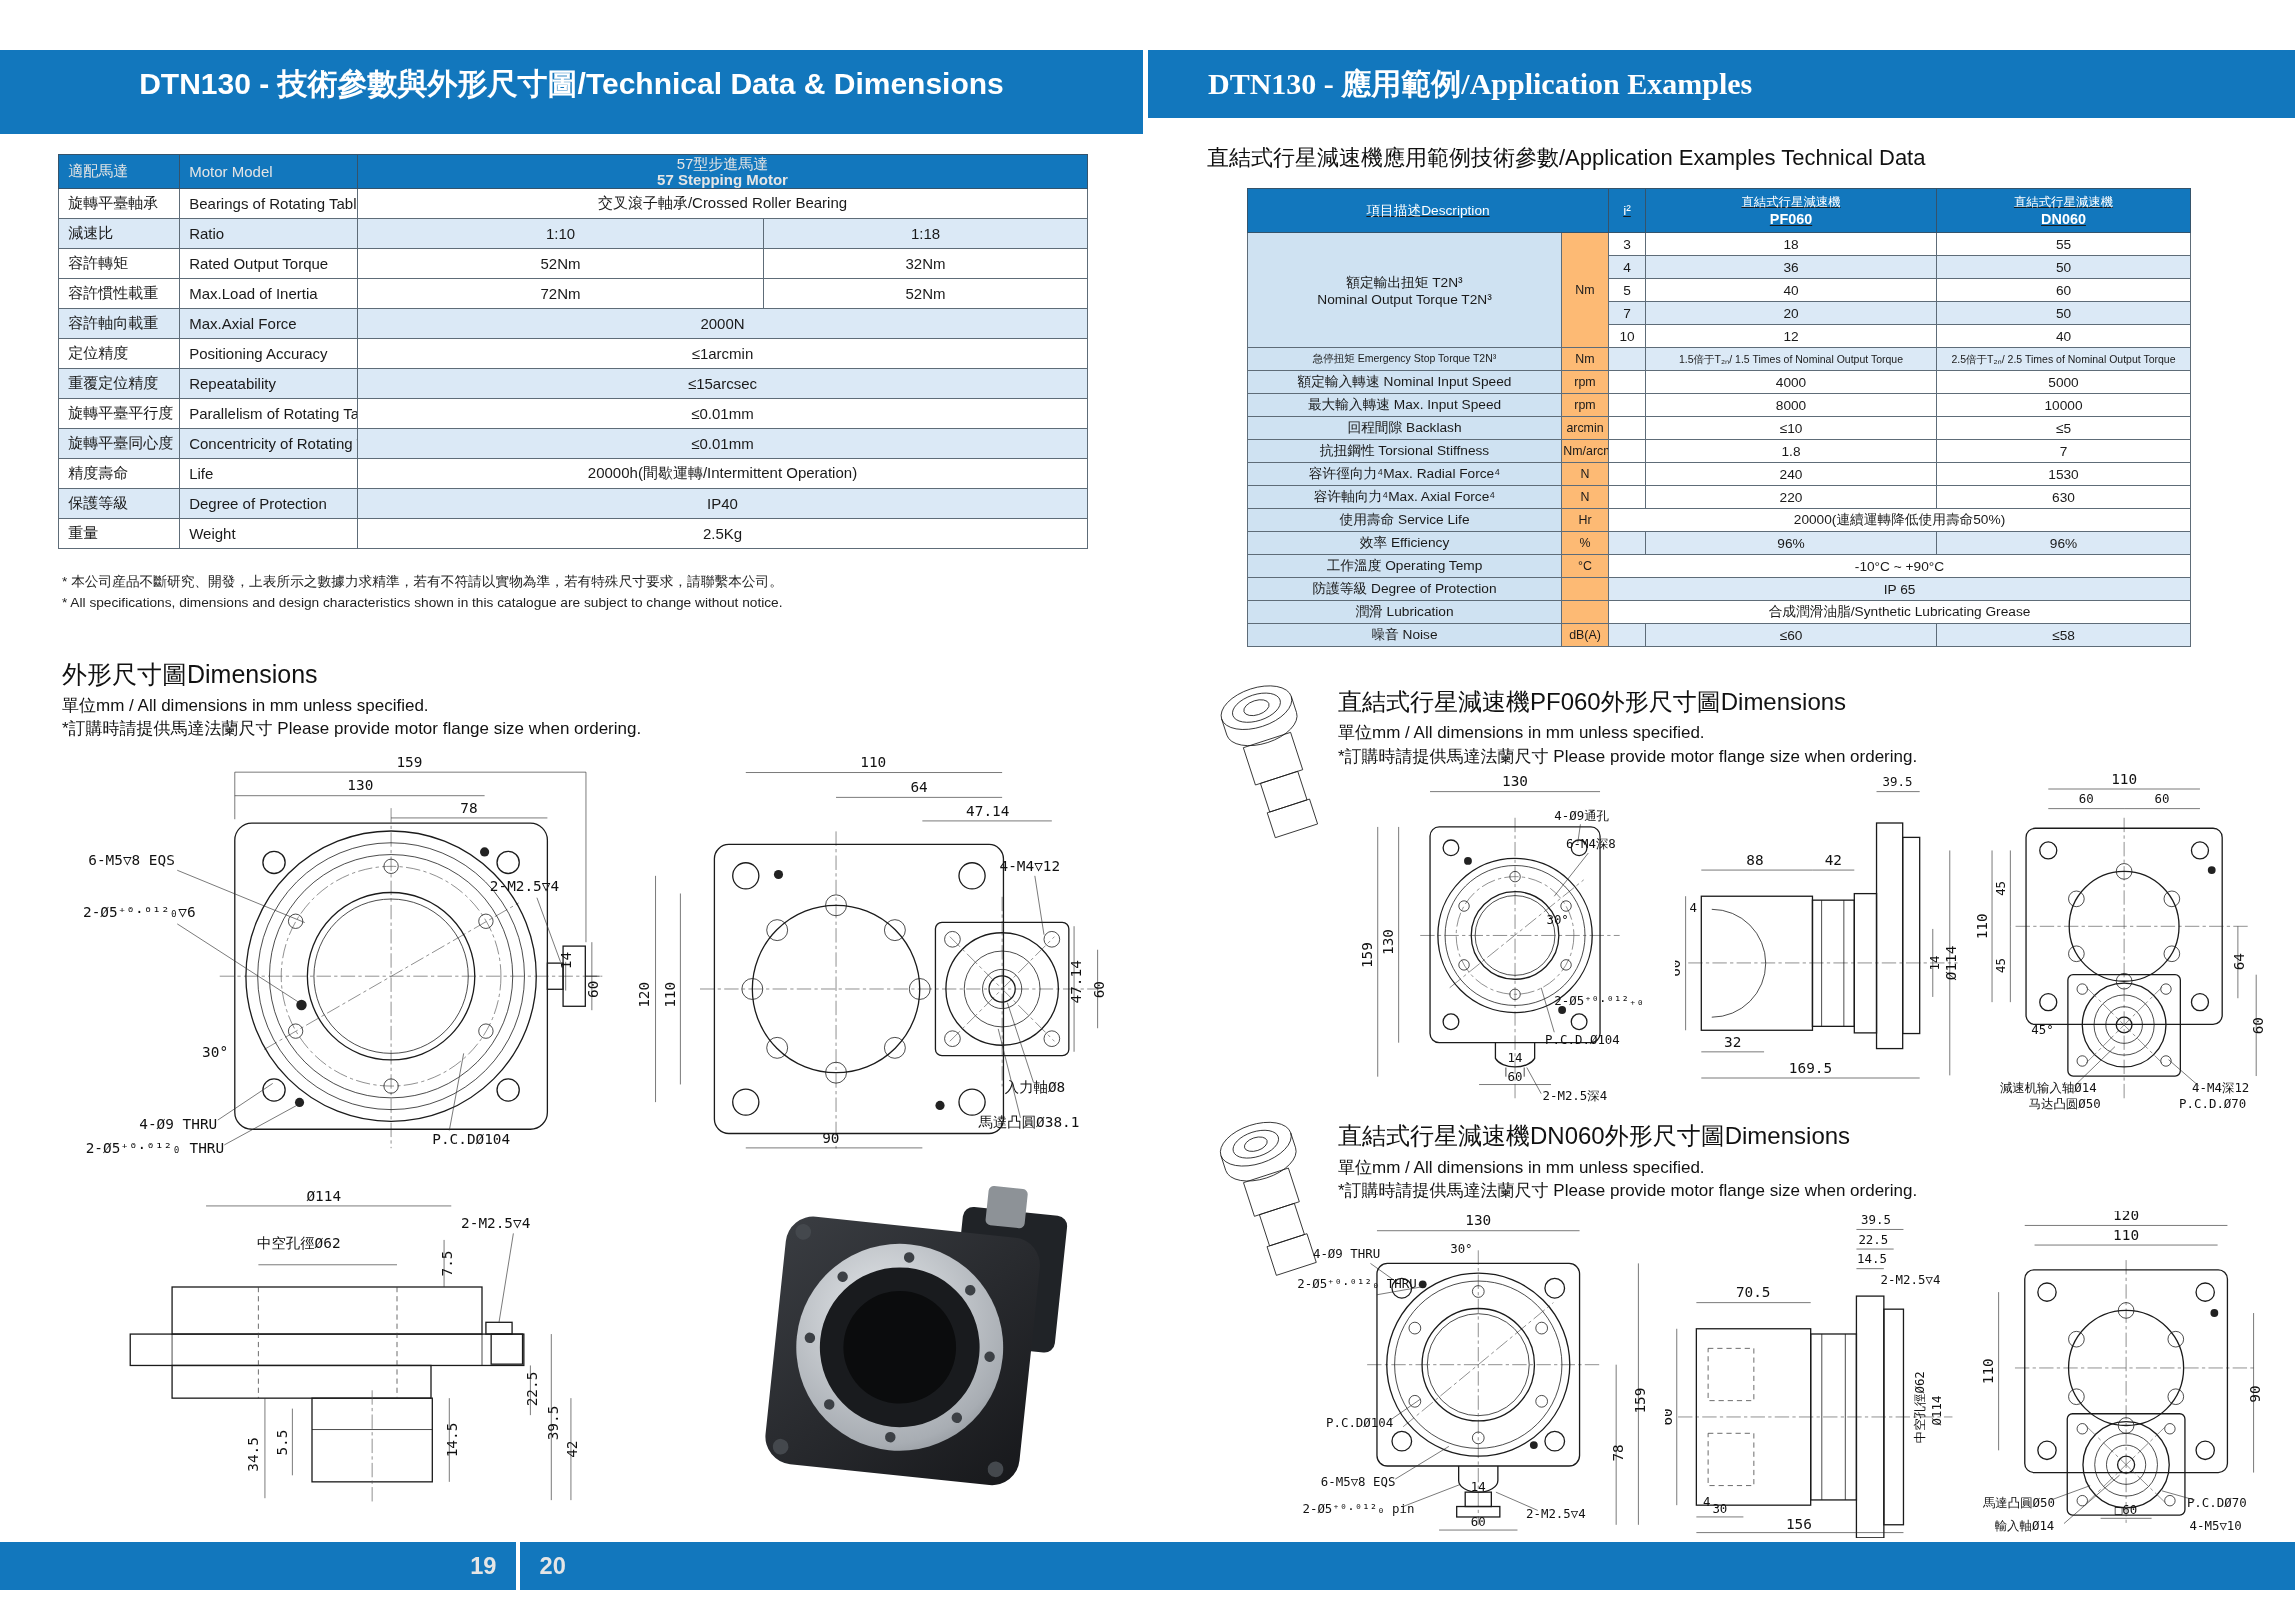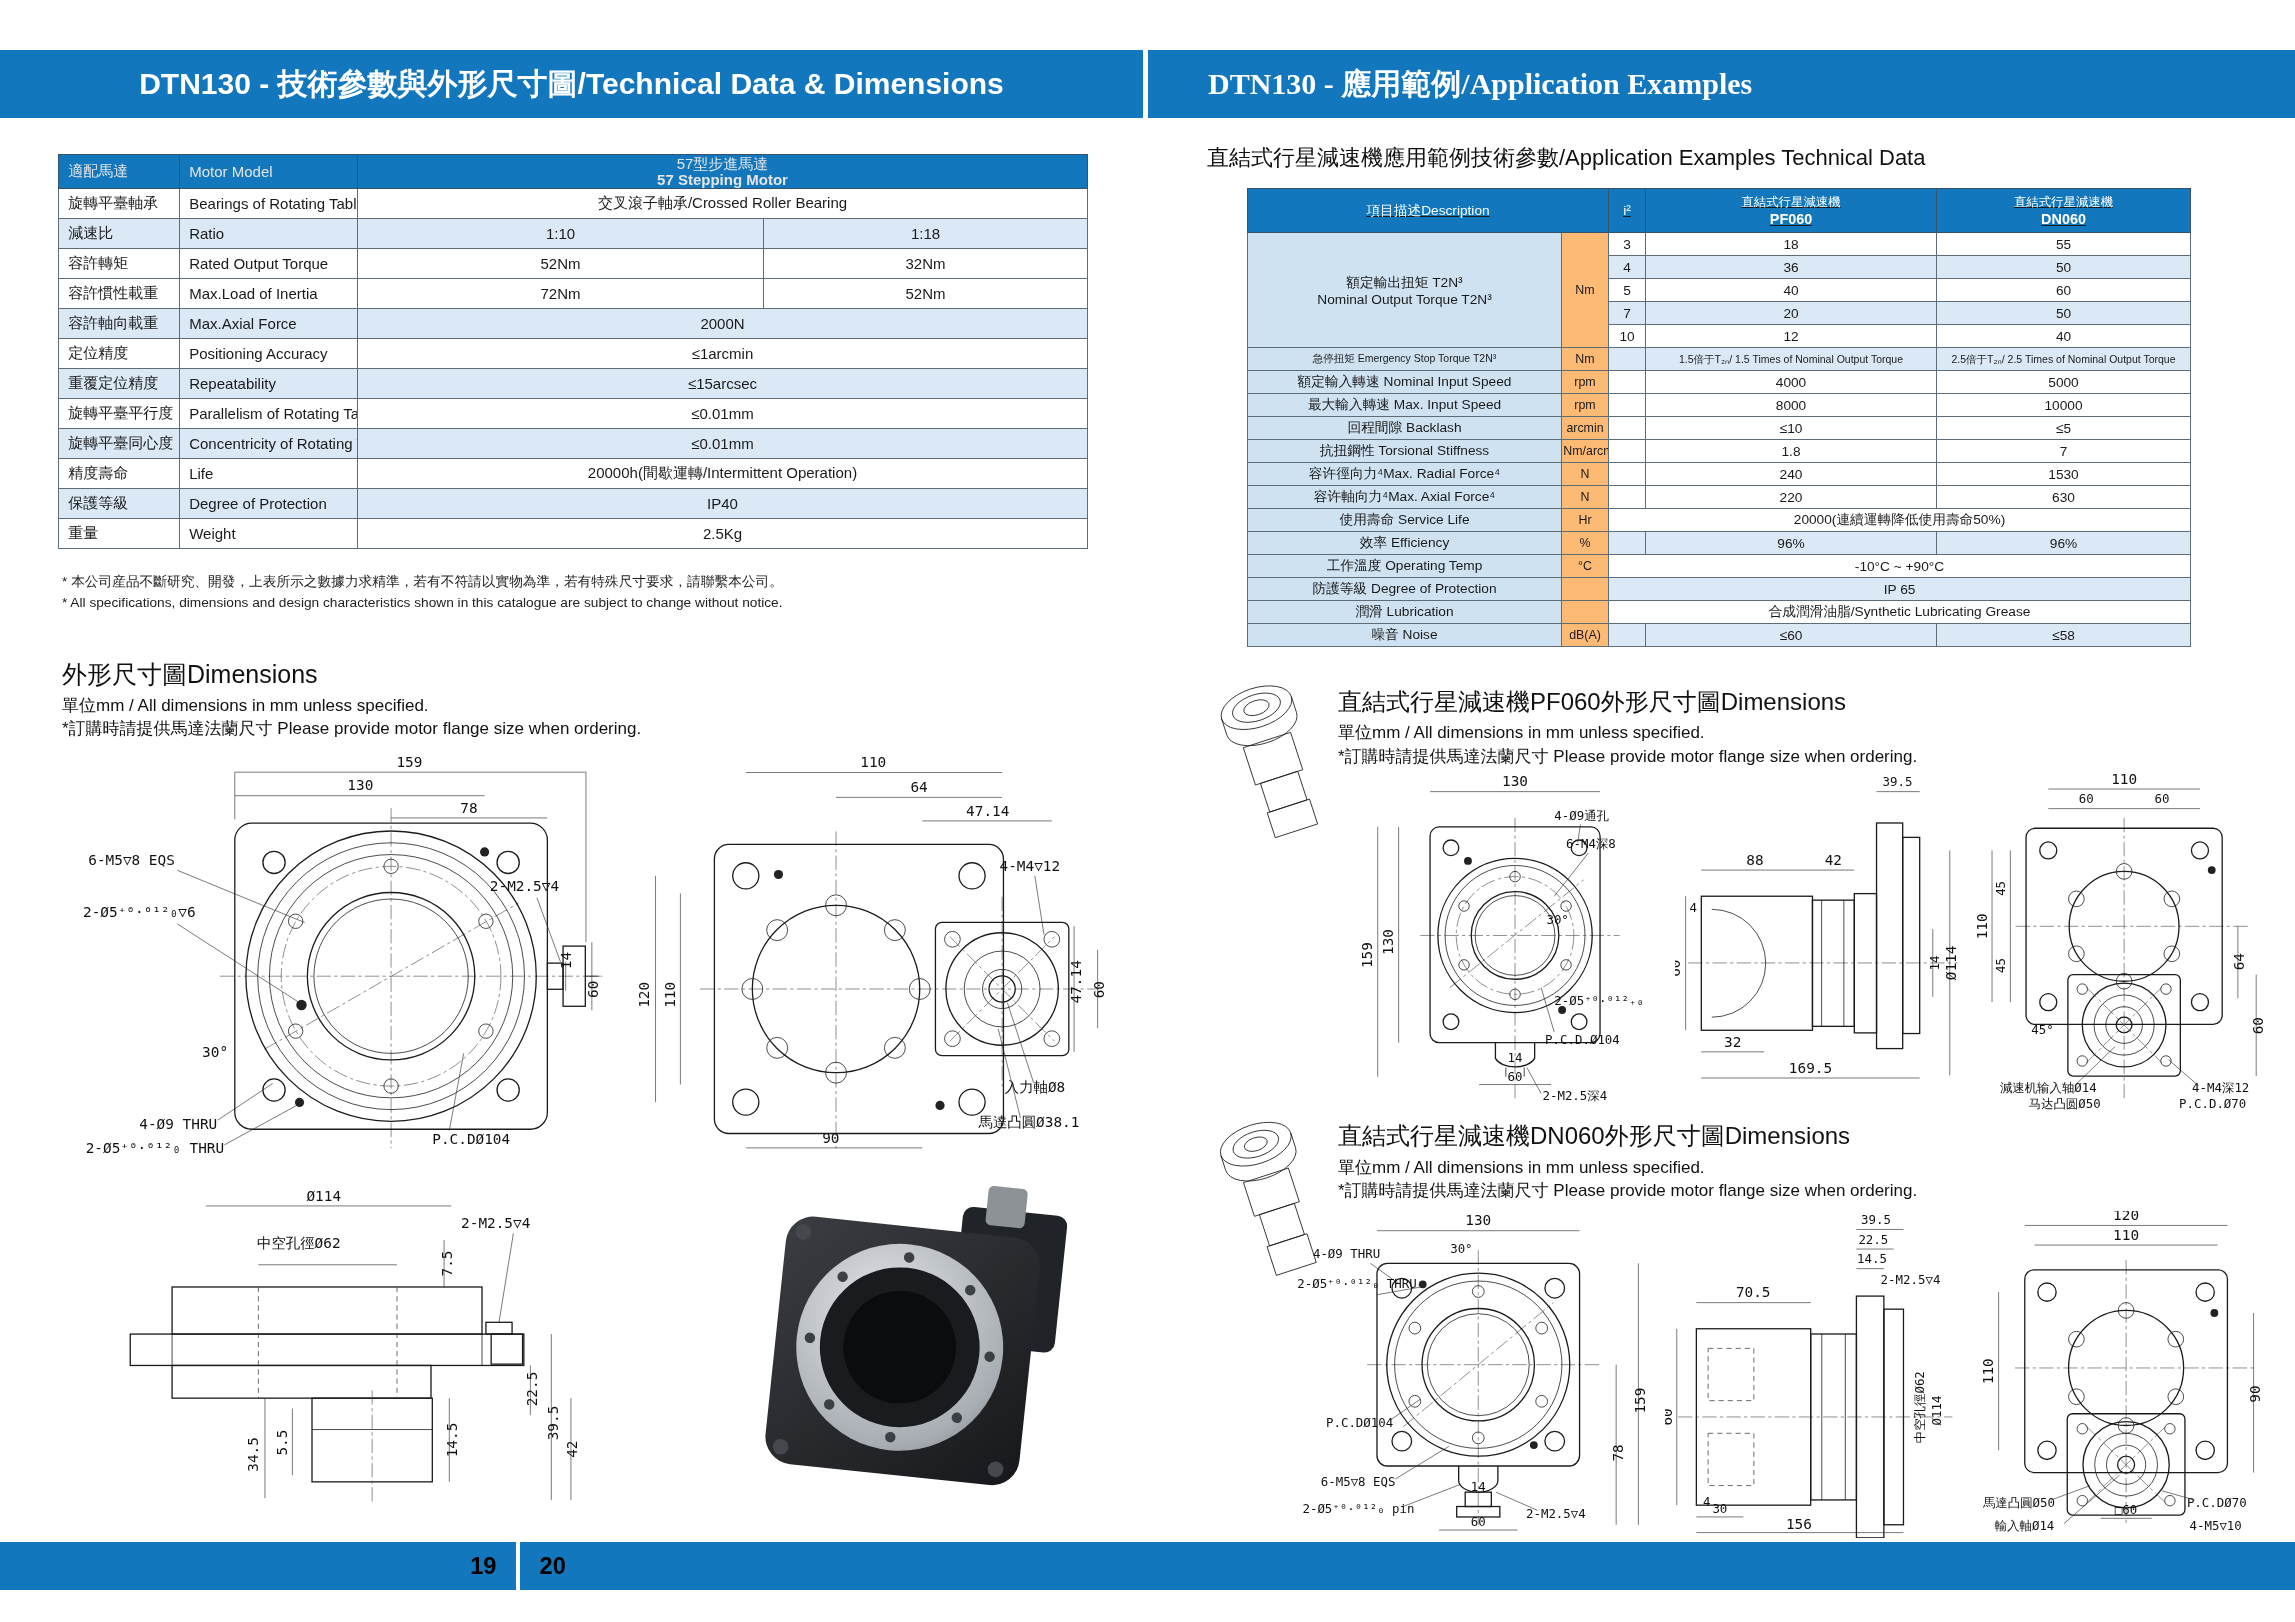--- a/index.html
+++ b/index.html
@@ -2,21 +2,21 @@
 <html style="font-size:10.5px"><head>
 <meta charset="utf-8">
 <style>
   html,body{margin:0;padding:0;background:#fff;}
   body{width:2295px;height:1623px;position:relative;font-family:"Liberation Sans",sans-serif;color:#1a1a1a;}
   .abs{position:absolute;}
   
   .bar{position:absolute;background:#1277bd;}
   .bar-title{color:#fff;font-weight:bold;font-size:30px;line-height:68px;white-space:nowrap;}
   .bar-title.center{text-align:center;width:100%;}
-  .pagenum{color:#000000;font-size:23.6px;line-height:48px;font-weight:bold;}
+  .pagenum{color:#e5e5e5;font-size:23.6px;line-height:48px;font-weight:bold;}
   
   table{border-collapse:collapse;table-layout:fixed;}
   .spec{width:1029px;font-size:15px;}
   .spec td{border:0.7px solid #5e6c78;padding:0 9.2px;height:29px;overflow:hidden;white-space:nowrap;}
   .spec .hd td{background:#1277bd;color:#e5e5e5;height:33px;border-color:#35536b;}
   .spec .vals{text-align:center;}
   .rowA{background:#ffffff;}
   .rowB{background:#dbe9f6;}
   .two-line{line-height:15.7px;text-align:center;}
   .notes{font-size:13.7px;color:#222;line-height:21px;}
@@ -38,21 +38,21 @@
   .dsh{fill:none;stroke:#444;stroke-width:1.2;stroke-dasharray:8 6;}
   .dim{stroke:#333;stroke-width:1;fill:none;}
   .dot{fill:#222;stroke:none;}
   text.dt{font-family:"DejaVu Sans Mono",monospace;font-size:22px;fill:#111;}
   text.dts{font-family:"DejaVu Sans Mono",monospace;font-size:19px;fill:#111;}
   .mid{text-anchor:middle;}
 </style>
 </head>
 <body>
 
-<div class="bar" style="left:0;top:50px;width:1143px;height:68px;">
+<div class="bar" style="left:0;top:50px;width:1143px;height:84px;">
   <div class="bar-title center">DTN130 - 技術參數與外形尺寸圖/Technical Data &amp; Dimensions</div>
 </div>
 <div class="bar" style="left:1148px;top:50px;width:1148px;height:68px;">
   <div class="bar-title" style="padding-left:60px;font-family:Liberation Serif, serif;">DTN130 - 應用範例/Application  Examples</div>
 </div>
 
 <table class="spec abs" style="left:58px;top:154px;">
   <colgroup>
       <col style="width:121px">
       <col style="width:178px">

